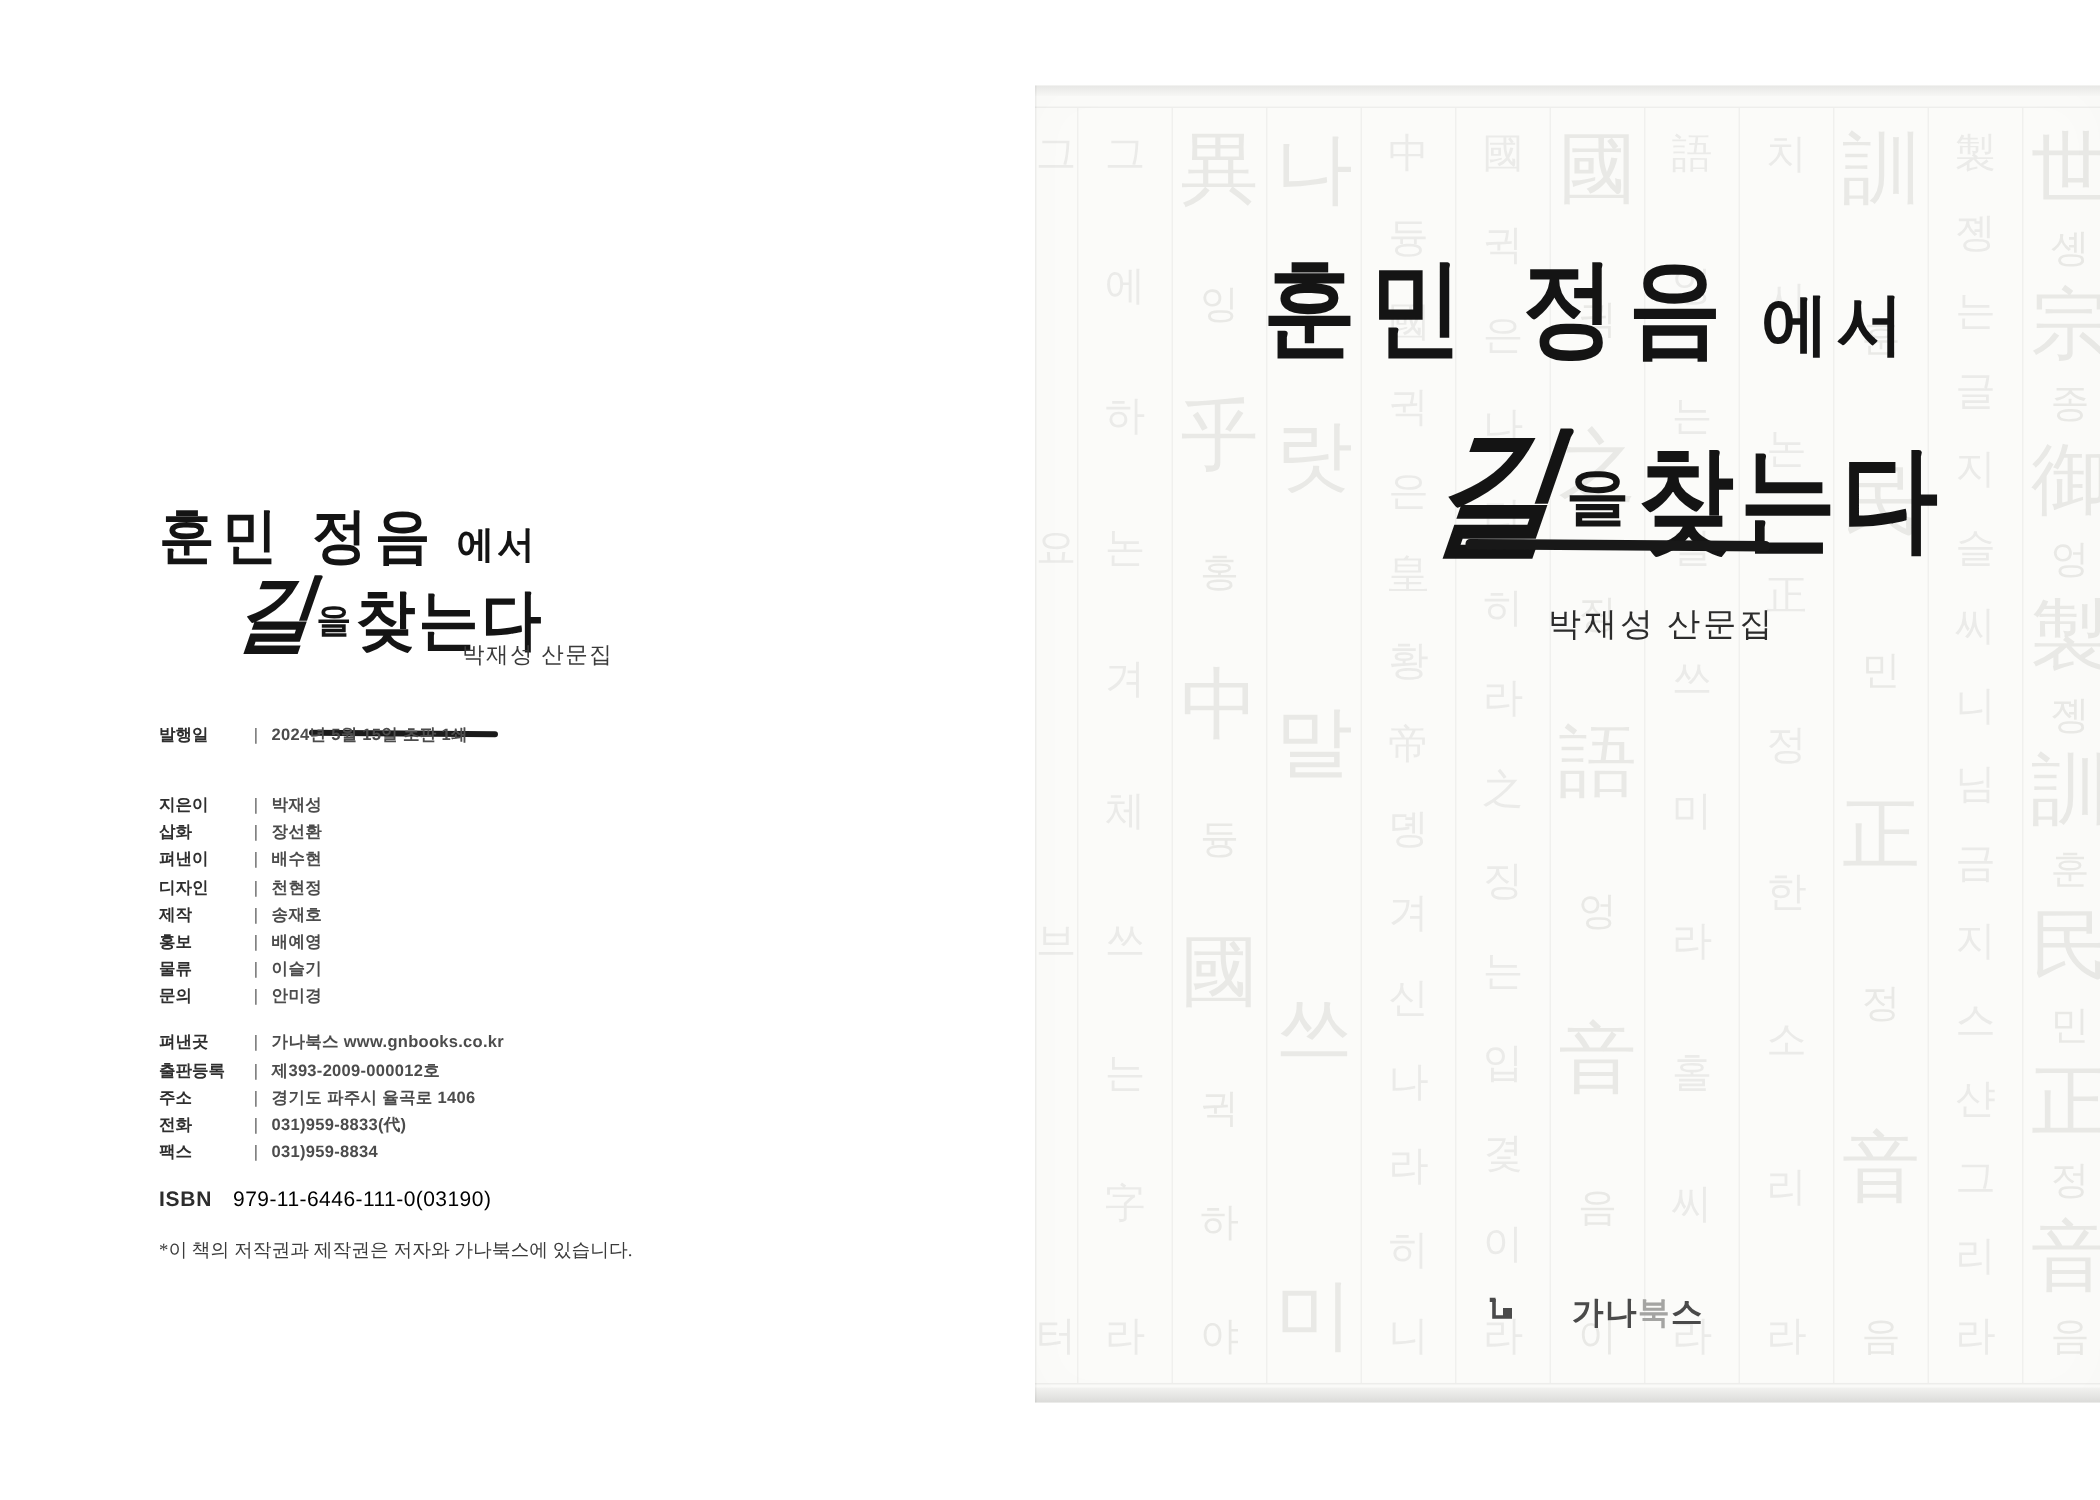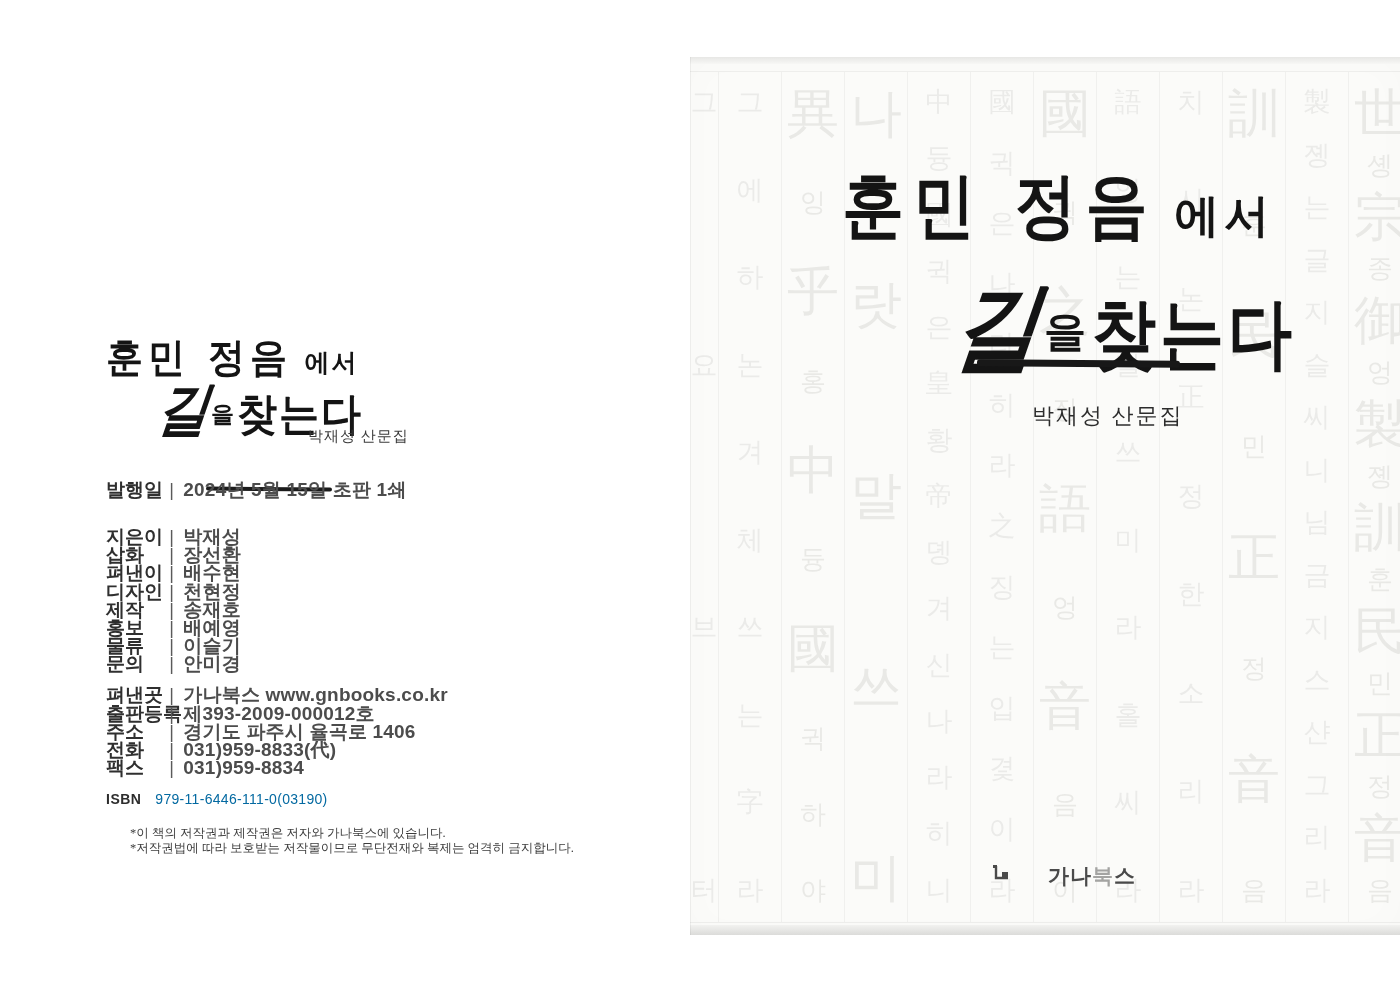--- a/index.html
+++ b/index.html
@@ -19,31 +19,31 @@
   .lp-line2{position:relative;margin-top:9px;margin-left:48px;white-space:nowrap;}
   .t-gil{display:inline-block;font-style:italic;transform:skewX(-7deg) scaleY(1.12);transform-origin:bottom;}
   .lp-line2 .t-gil{font-size:52px;}
   .lp-line2 .t-eul{display:inline-block;font-size:23px;vertical-align:8px;margin:0 3px 0 5px;}
   .lp-line2 .t-rest{display:inline-block;font-size:40px;letter-spacing:2px;transform:scaleY(1.1);transform-origin:bottom;}
   .lp-underline{position:absolute;left:52px;top:101px;width:126px;height:4px;background:#1b1b1b;border-radius:2px;transform:rotate(.4deg);}
   .lp-subtitle{position:absolute;left:308px;top:427px;font-family:"Liberation Serif",serif;
                font-size:15px;color:#3a3a3a;letter-spacing:1px;white-space:nowrap;}
 
   .colophon{position:absolute;left:106px;top:483px;width:520px;color:#4c4c4c;}
-  .row{display:flex;align-items:baseline;font-size:19px;line-height:14px;margin-bottom:4.2px;white-space:nowrap;}
+  .row{display:flex;align-items:baseline;font-size:11px;line-height:14px;margin-bottom:4.2px;white-space:nowrap;}
   .lbl{display:inline-block;width:54px;text-align:justify;text-align-last:justify;
        font-weight:700;color:#2f2f2f;flex:0 0 54px;}
   .sep{color:#5a5a5a;margin:0 9px 0 9px;font-weight:600;transform:scaleX(.6);display:inline-block;}
   .val{color:#4c4c4c;letter-spacing:.2px;font-weight:bold;}
   .grp-credits{margin-top:33px;}
   .grp-publisher{margin-top:17px;}
   .isbn-row{margin-top:16px;font-size:14px;}
   .isbn-lbl{font-weight:700;color:#2d2d2d;margin-right:10px;letter-spacing:.5px;}
-  .isbn-val{color:#0369a1;letter-spacing:.3px;}
-  .notes{margin-top:19px;font-family:"Liberation Serif",serif;font-size:12.5px;line-height:14.6px;color:#3b3b3b;margin-left:24px;}
+  .isbn-val{color:#000000;letter-spacing:.3px;}
+  .notes{margin-top:19px;font-family:"Liberation Serif",serif;font-size:12.5px;line-height:14.6px;color:#3b3b3b;}
   .note-line{white-space:nowrap;}
 
   
   .right-page{position:absolute;left:690px;top:57px;width:710px;height:878px;background:#fbfbf9;
               box-shadow:inset 0 0 40px rgba(0,0,0,0.015);}
   .rp-top-edge{position:absolute;left:0;top:0;width:100%;height:7px;
                background:linear-gradient(#e7e7e5,#f7f7f5);z-index:3;}
   .rp-bottom-edge{position:absolute;left:0;bottom:0;width:100%;height:10px;
                   background:linear-gradient(#f2f2f0,#dbdbd9);z-index:3;}
   .rp-left-edge{position:absolute;left:0;top:0;width:1px;height:100%;background:rgba(0,0,0,0.05);z-index:3;}
@@ -172,21 +172,20 @@
             <span class="sep">|</span>
             <span class="val">031)959-8834</span>
           </div>
         </div>
       <div class="isbn-row">
         <span class="isbn-lbl">ISBN</span>
         <span class="isbn-val">979-11-6446-111-0(03190)</span>
       </div>
       <div id="notes-list" class="notes">
           <div class="note-line">*이 책의 저작권과 제작권은 저자와 가나북스에 있습니다.</div>
-          <div class="note-line">*저작권법에 따라 보호받는 저작물이므로 무단전재와 복제는 엄격히 금지합니다.</div>
         </div>
     </div>
   </div>
 
   <div class="right-page">
     <div class="rp-top-edge"></div>
     <div class="rp-bottom-edge"></div>
     <div class="rp-left-edge"></div>
 
     <div id="watermark" class="watermark">

